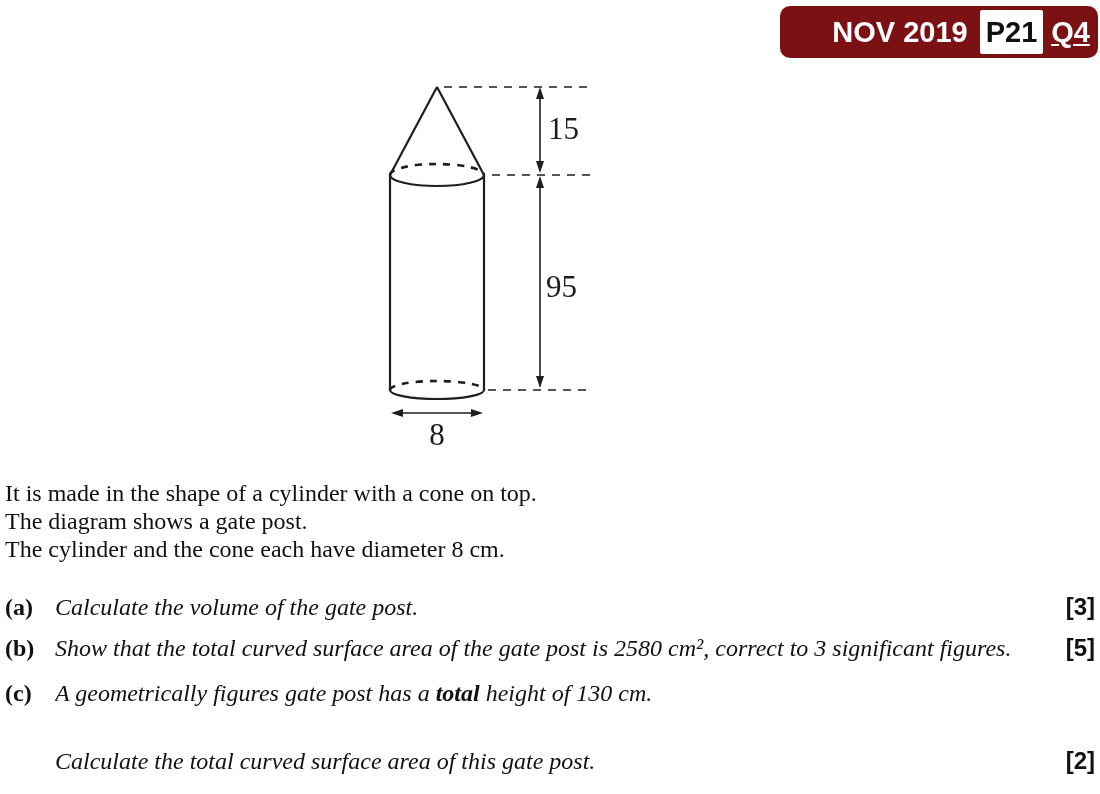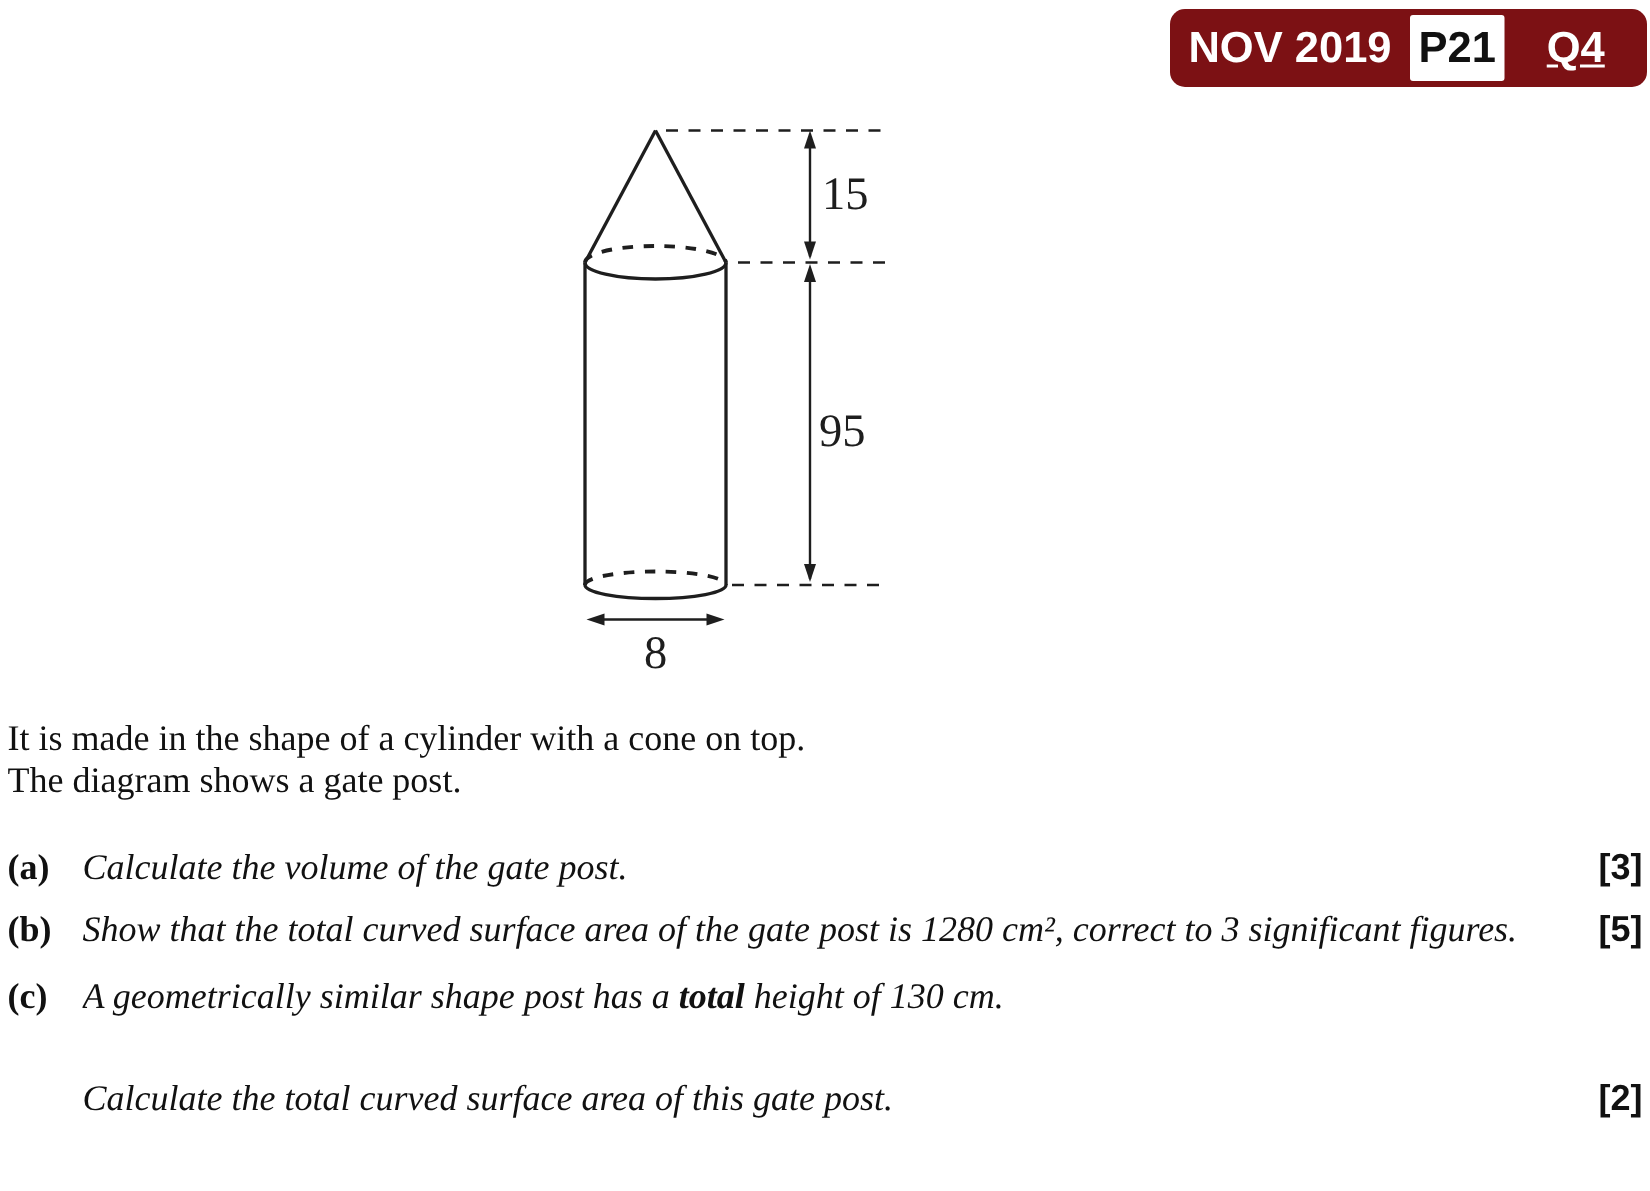--- a/index.html
+++ b/index.html
@@ -22,20 +22,21 @@
     height: 52px;
     background: #7c1114;
     border-radius: 10px;
     display: flex;
     align-items: stretch;
     font-family: "Liberation Sans", sans-serif;
     font-weight: 700;
     font-size: 29px;
     color: #ffffff;
     box-sizing: border-box;
+    padding-left: 40px;
   }
   .badge-seg {
     display: flex;
     align-items: center;
     justify-content: center;
     white-space: nowrap;
   }
   .badge-session { width: 160px; }
   .badge-paper {
     width: 63px;
@@ -146,36 +147,37 @@
 
     <line class="thin" x1="26" y1="338" x2="108" y2="338"></line>
     <polygon class="arrow" points="21,338 33,334 33,342"></polygon>
     <polygon class="arrow" points="113,338 101,334 101,342"></polygon>
     <text x="67" y="370" text-anchor="middle">8</text>
   </svg>
 
   <div class="content">
     <p>It is made in the shape of a cylinder with a cone on top.</p>
     <p>The diagram shows a gate post.</p>
+    <p>The cylinder and the cone each have diameter 8 cm.</p>
 
     <div class="q-row mt-a">
       <span class="q-label">(a)</span>
       <span class="q-text">Calculate the volume of the gate post.</span>
       <span class="q-marks">[3]</span>
     </div>
 
     <div class="q-row mt-b">
       <span class="q-label">(b)</span>
-      <span class="q-text">Show that the total curved surface area of the gate post is 1280 cm², correct to 3 significant figures.</span>
+      <span class="q-text">Show that the total curved surface area of the gate post is 2580 cm², correct to 3 significant figures.</span>
       <span class="q-marks">[5]</span>
     </div>
 
     <div class="q-row mt-c">
       <span class="q-label">(c)</span>
-      <span class="q-text"><span>A geometrically similar shape post has a </span><span class="bold">total</span><span> height of 130 cm.</span></span>
+      <span class="q-text"><span>A geometrically figures gate post has a </span><span class="bold">total</span><span> height of 130 cm.</span></span>
       <span class="q-marks"></span>
     </div>
 
     <div class="q-row mt-d">
       <span class="q-label"></span>
       <span class="q-text">Calculate the total curved surface area of this gate post.</span>
       <span class="q-marks">[2]</span>
     </div>
   </div>
 

